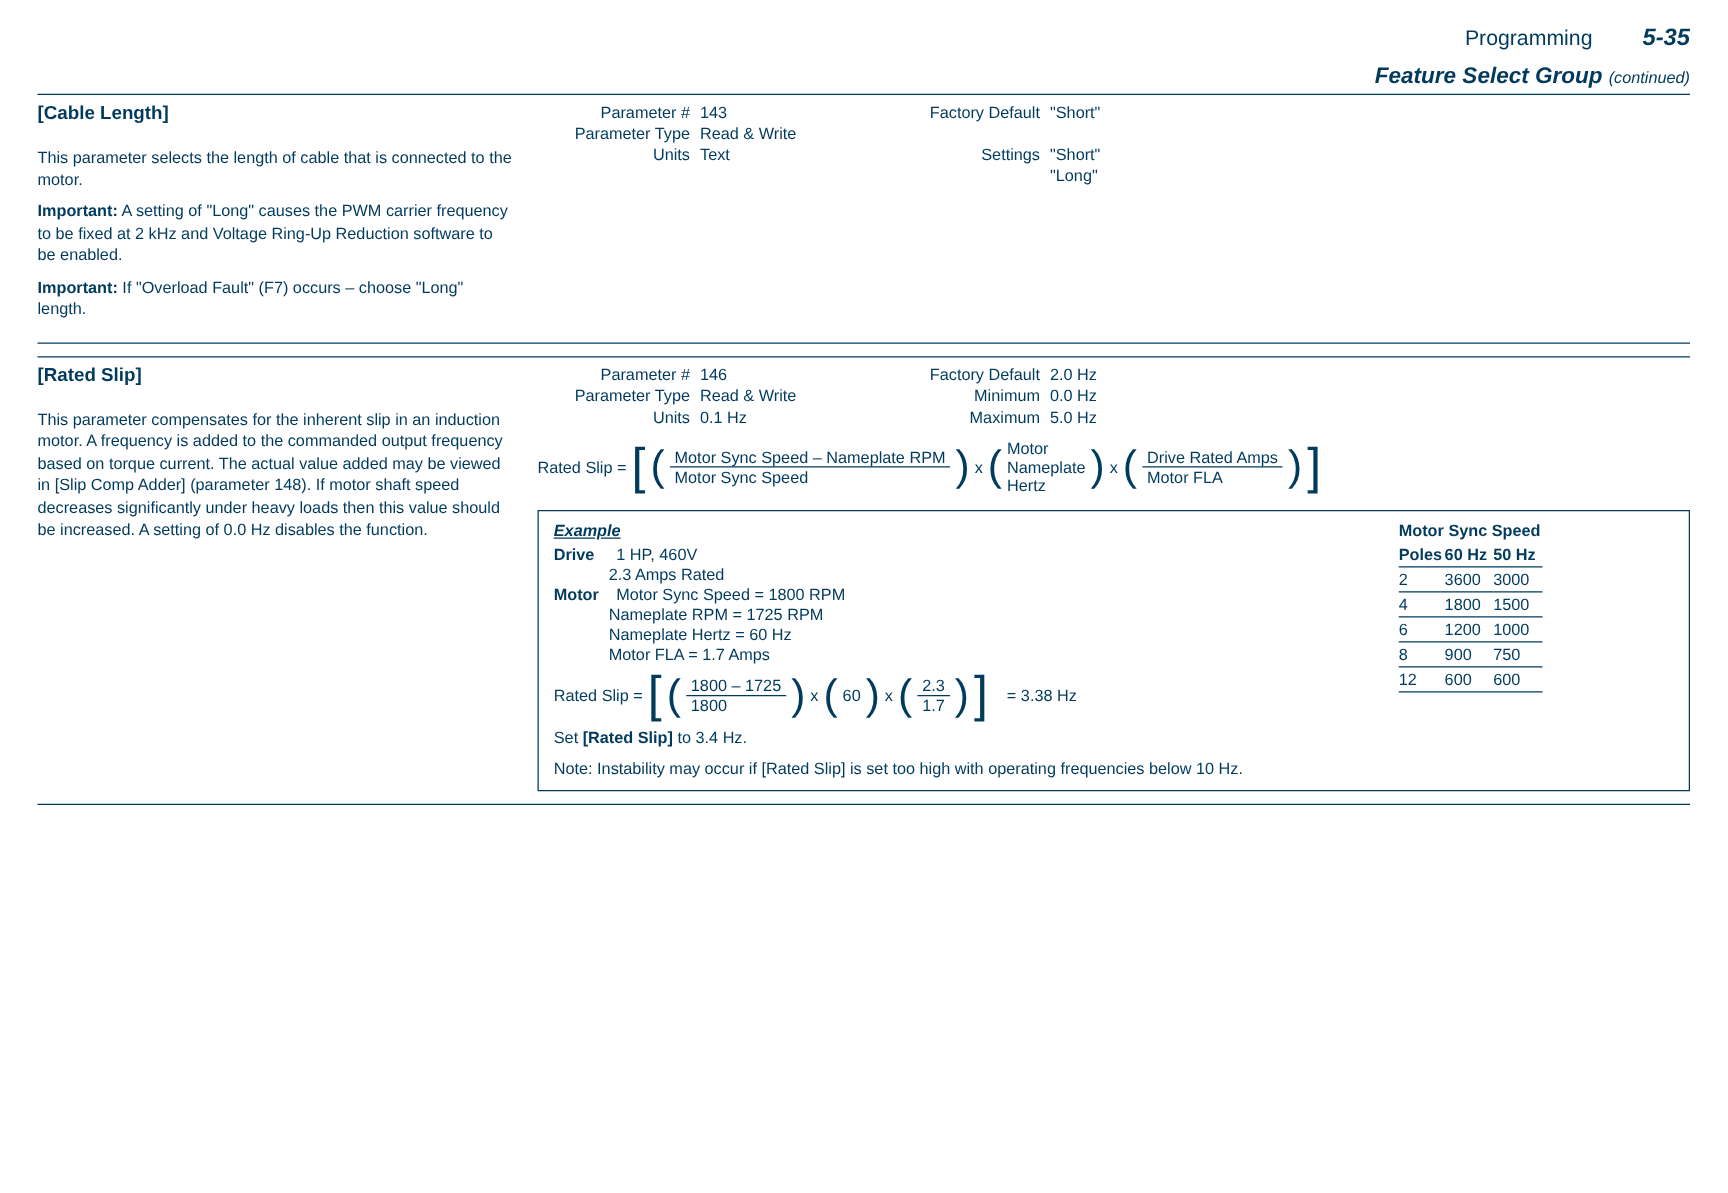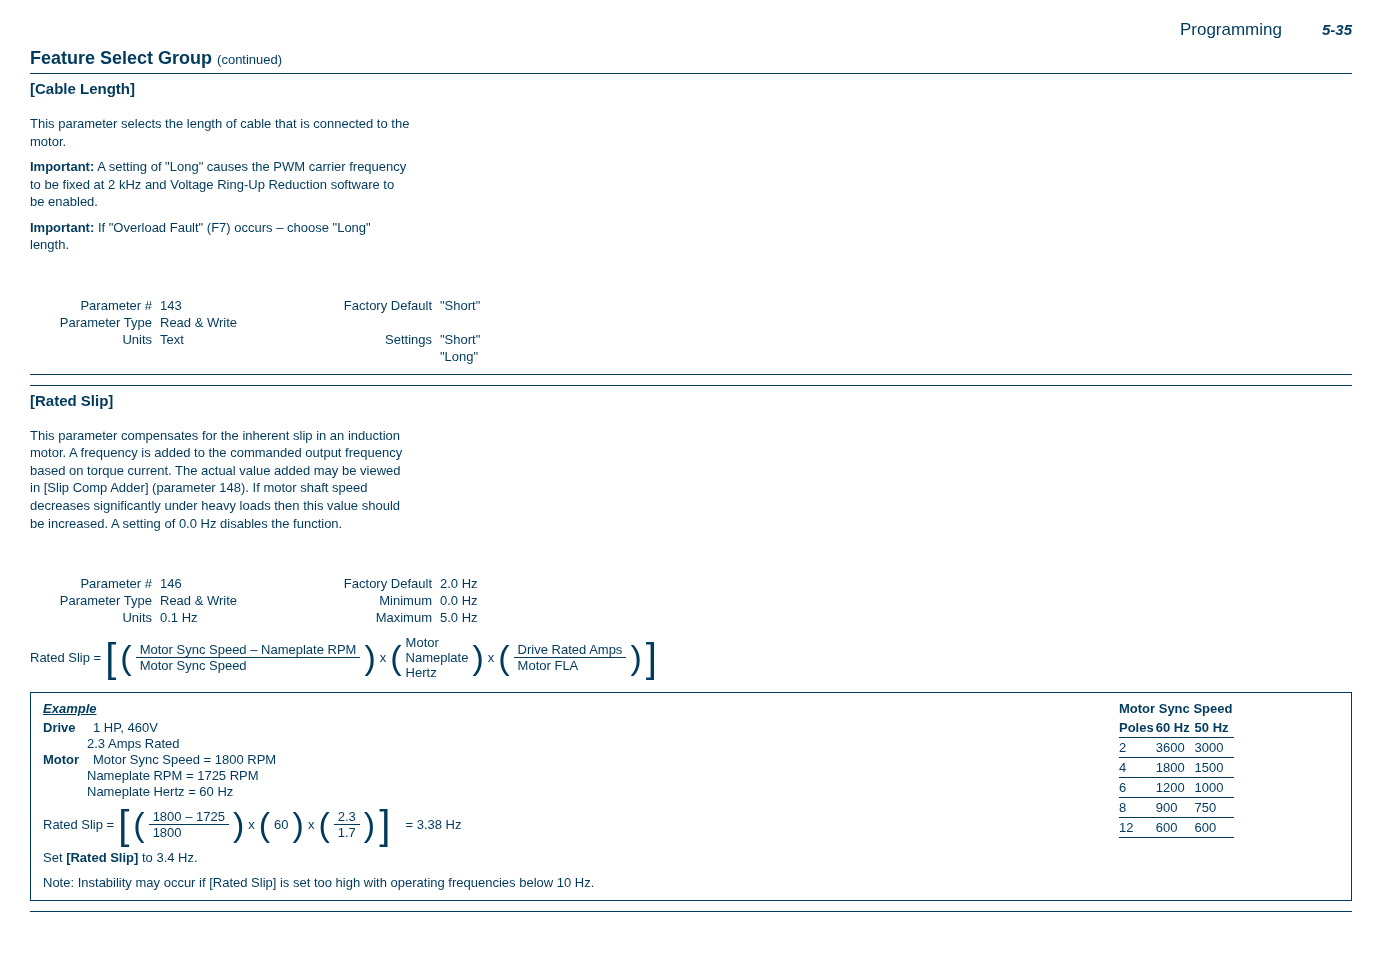--- a/index.html
+++ b/index.html
@@ -13,34 +13,36 @@
     box-sizing: border-box;
   }
   .header-row {
     display: flex;
     justify-content: flex-end;
     align-items: baseline;
     gap: 40px;
     margin-bottom: 8px;
   }
   .section-name { font-size: 17px; }
-  .page-num { font-size: 15px; font-weight: bold; font-style: italic; }
+  .page-num { font-size: 19px; font-weight: bold; font-style: italic; }
   .group-title {
     font-size: 18px;
     font-weight: bold;
+    font-style: italic;
     margin: 6px 0 4px 0;
+    text-align: right;
   }
   .group-title .cont { font-weight: normal; font-size: 13px; }
   .block {
     border-top: 1px solid #003a5d;
     border-bottom: 1px solid #003a5d;
     padding: 6px 0 10px 0;
     margin-bottom: 10px;
   }
-  .block-inner { display: flex; gap: 36px; flex-direction: column; }
+  .block-inner { display: flex; gap: 20px; }
   .left-col { width: 380px; flex-shrink: 0; }
   .right-col { flex: 1; }
   .param-name {
     font-weight: bold;
     font-size: 15px;
   }
   .desc { margin-top: 18px; line-height: 1.35; }
   .desc p { margin: 0 0 8px 0; }
   .imp { font-weight: bold; }
   .param-grid {
@@ -195,20 +197,21 @@
           <div class="motor-list">
               <div>2.3 Amps Rated</div>
             </div>
           <div class="drive-row">
             <span class="lab2">Motor</span>
             <span>Motor Sync Speed = 1800 RPM</span>
           </div>
           <div class="motor-list">
             <div>Nameplate RPM = 1725 RPM</div>
             <div>Nameplate Hertz = 60 Hz</div>
+            <div>Motor FLA = 1.7 Amps</div>
           </div>
 
           <div class="formula">
             <span>Rated Slip  =</span>
             <span class="bigbrak">[</span>
             <span class="paren">(</span>
             <span class="frac">
               <span class="num">1800 – 1725</span>
               <span class="den">1800</span>
             </span>

